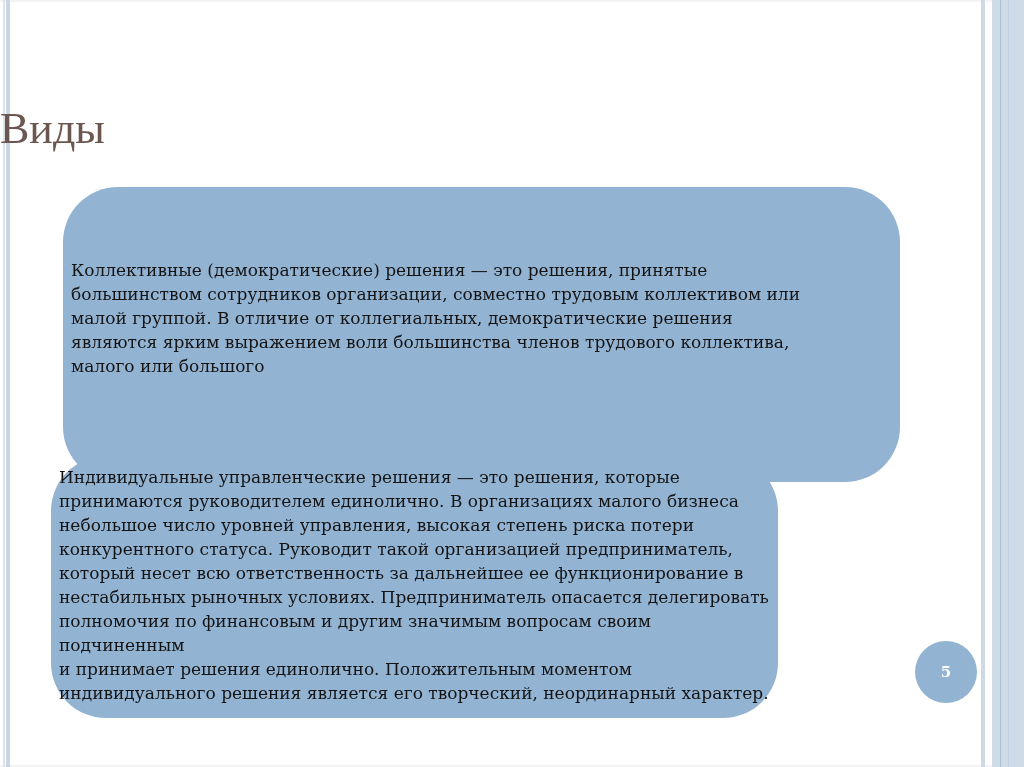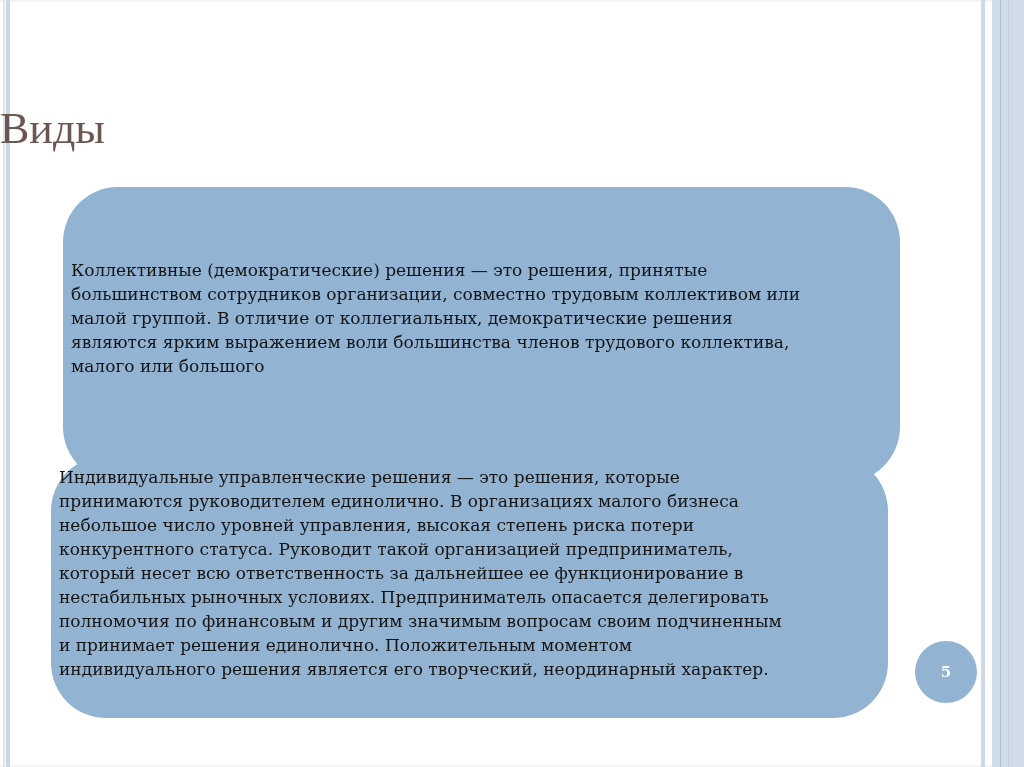--- a/index.html
+++ b/index.html
@@ -25,21 +25,21 @@
   }
   .box {
     position: absolute; background: #93b3d3;
     border-radius: 55px;
     color: #141414;
     font-family: "DejaVu Serif", "Liberation Serif", serif;
     font-size: 17px; line-height: 24px;
     box-sizing: border-box;
   }
   .box1 { left: 51px; top: 187px; width: 837px; height: 295px; padding: 71px 8px 0 8px; margin-left: 12px; }
-  .box2 { left: 51px; top: 456px; width: 837px; height: 262px; padding: 9px 8px 0 8px; }
+  .box2 { left: 51px; top: 456px; width: 727px; height: 262px; padding: 9px 8px 0 8px; }
   .box p { margin: 0; white-space: pre-line; }
 
   .page-num {
     position: absolute; left: 915px; top: 641px; width: 62px; height: 62px;
     border-radius: 50%; background: #93b3d3; color: #ffffff;
     font-family: "DejaVu Serif", "Liberation Serif", serif; font-weight: bold;
     font-size: 15px; display: flex; align-items: center; justify-content: center;
   }
 </style>
 </head>

